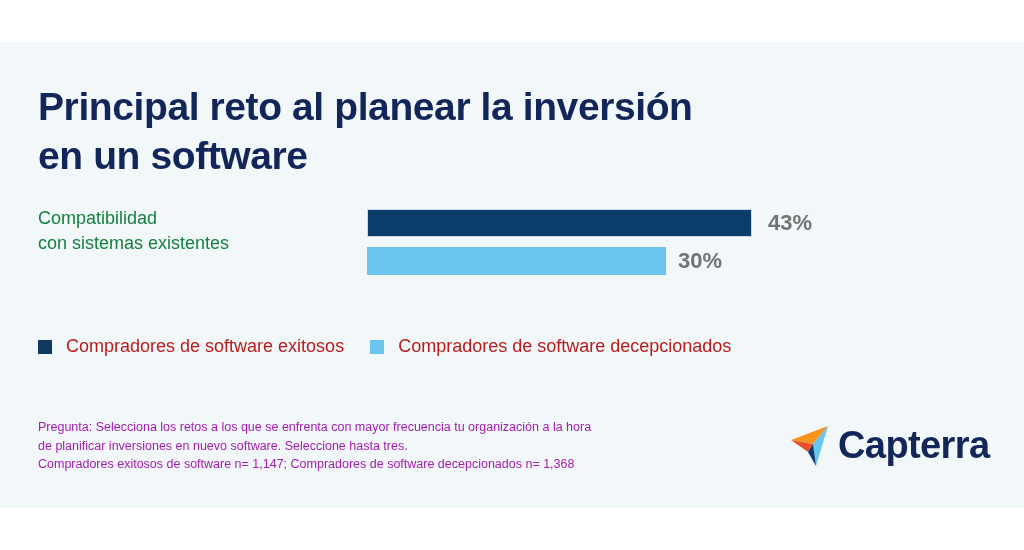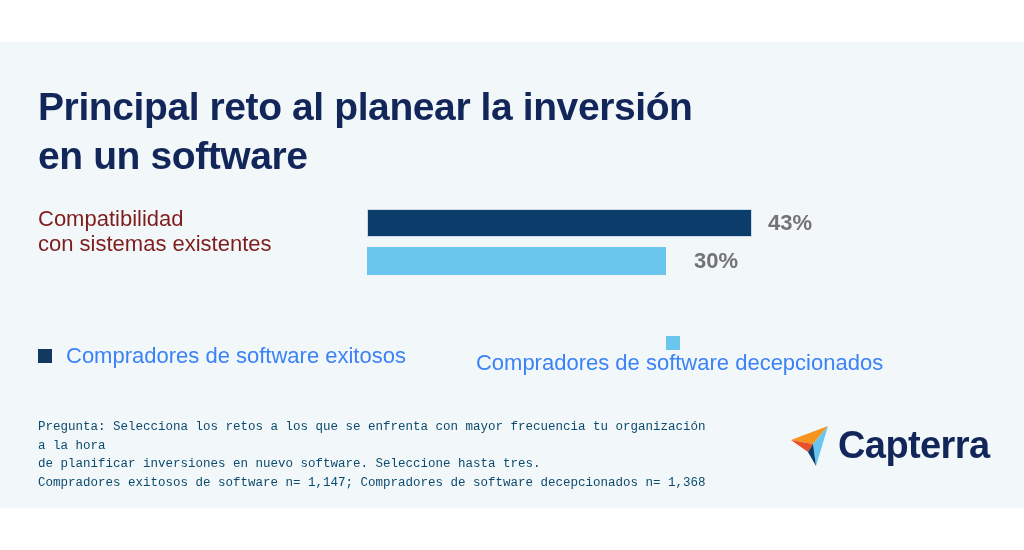--- a/index.html
+++ b/index.html
@@ -54,23 +54,23 @@
     top: 196px;
     width: 1024px;
     height: 100px;
   }
 
   .cat-label {
     position: absolute;
     left: 38px;
     top: 10px;
     width: 320px;
-    font-size: 22px;
+    font-size: 18px;
     line-height: 25px;
-    color: #7f1d1d;
+    color: #15803d;
     white-space: pre-line;
   }
 
   .bars {
     position: absolute;
     left: 367px;
     top: 0;
     width: 640px;
   }
 
@@ -115,48 +115,46 @@
     left: 38px;
     top: 336px;
     display: flex;
     align-items: center;
   }
   .legend-item {
     display: flex;
     align-items: center;
   }
   .legend-item + .legend-item {
-    margin-left: 56px;
-    flex-direction: column;
+    margin-left: 26px;
   }
   .swatch {
     width: 14px;
     height: 14px;
     flex: 0 0 14px;
   }
   .swatch.dark { background: #12395f; }
   .swatch.light { background: #6ac6ed; }
   .legend-label {
     margin-left: 14px;
-    font-size: 22px;
-    color: #3b82f6;
+    font-size: 18px;
+    color: #b91c1c;
     white-space: nowrap;
   }
 
   
   .footnote {
     position: absolute;
     left: 38px;
     top: 418px;
     width: 680px;
     font-size: 12.5px;
     line-height: 18.5px;
-    color: #0c4a6e;
+    color: #a21caf;
     white-space: pre-line;
-    font-family: Liberation Mono, monospace;
   }
 
   
   .logo {
     position: absolute;
     left: 788px;
     top: 420px;
     display: flex;
     align-items: center;
   }
@@ -190,21 +188,21 @@
 
     <div class="bars">
 
       <div class="bar-row">
         <div class="bar dark" style="width:385px;"></div>
         <div class="bar-value" style="left:401px;">43%</div>
       </div>
 
       <div class="bar-row">
         <div class="bar light" style="width:299px;"></div>
-        <div class="bar-value light-val" style="left:327px;">30%</div>
+        <div class="bar-value light-val" style="left:311px;">30%</div>
       </div>
 
     </div>
   </div>
 
   <div class="legend">
 
     <div class="legend-item">
       <span class="swatch dark"></span>
       <span class="legend-label">Compradores de software exitosos</span>

